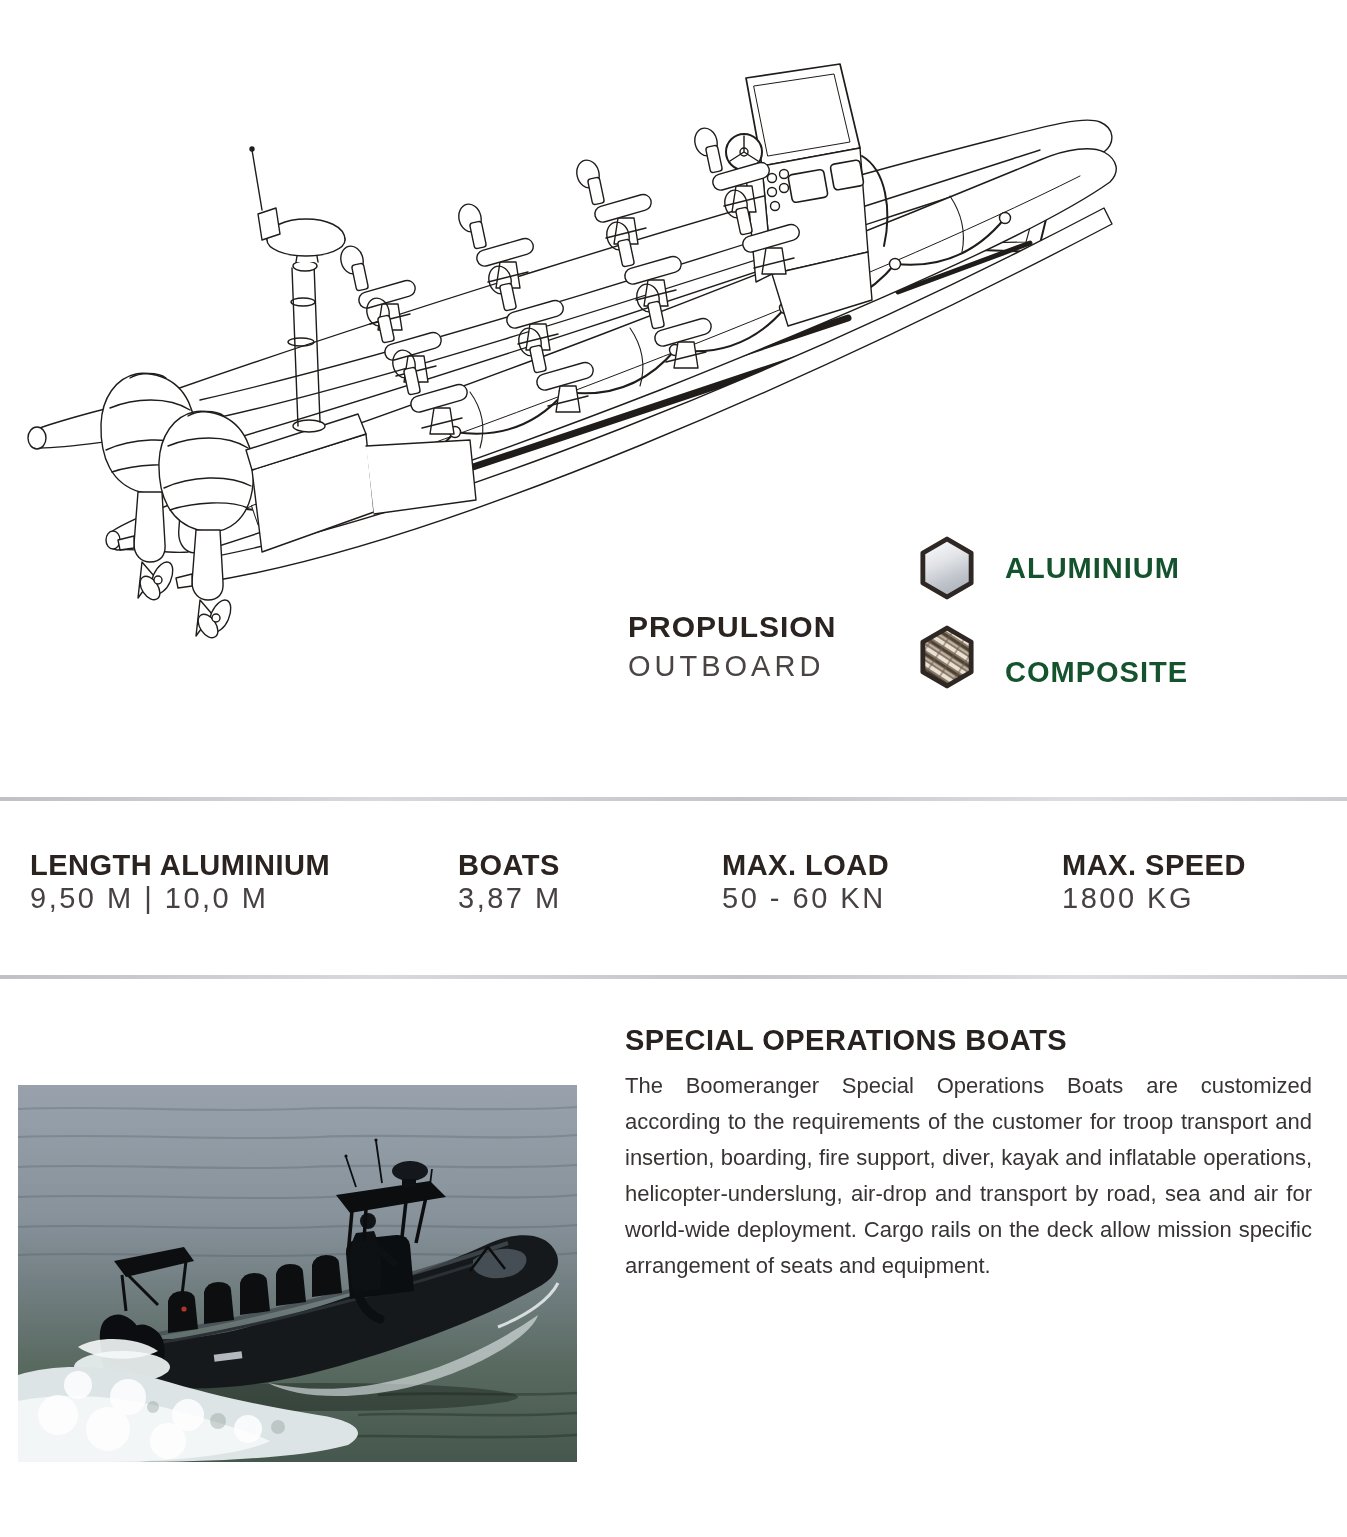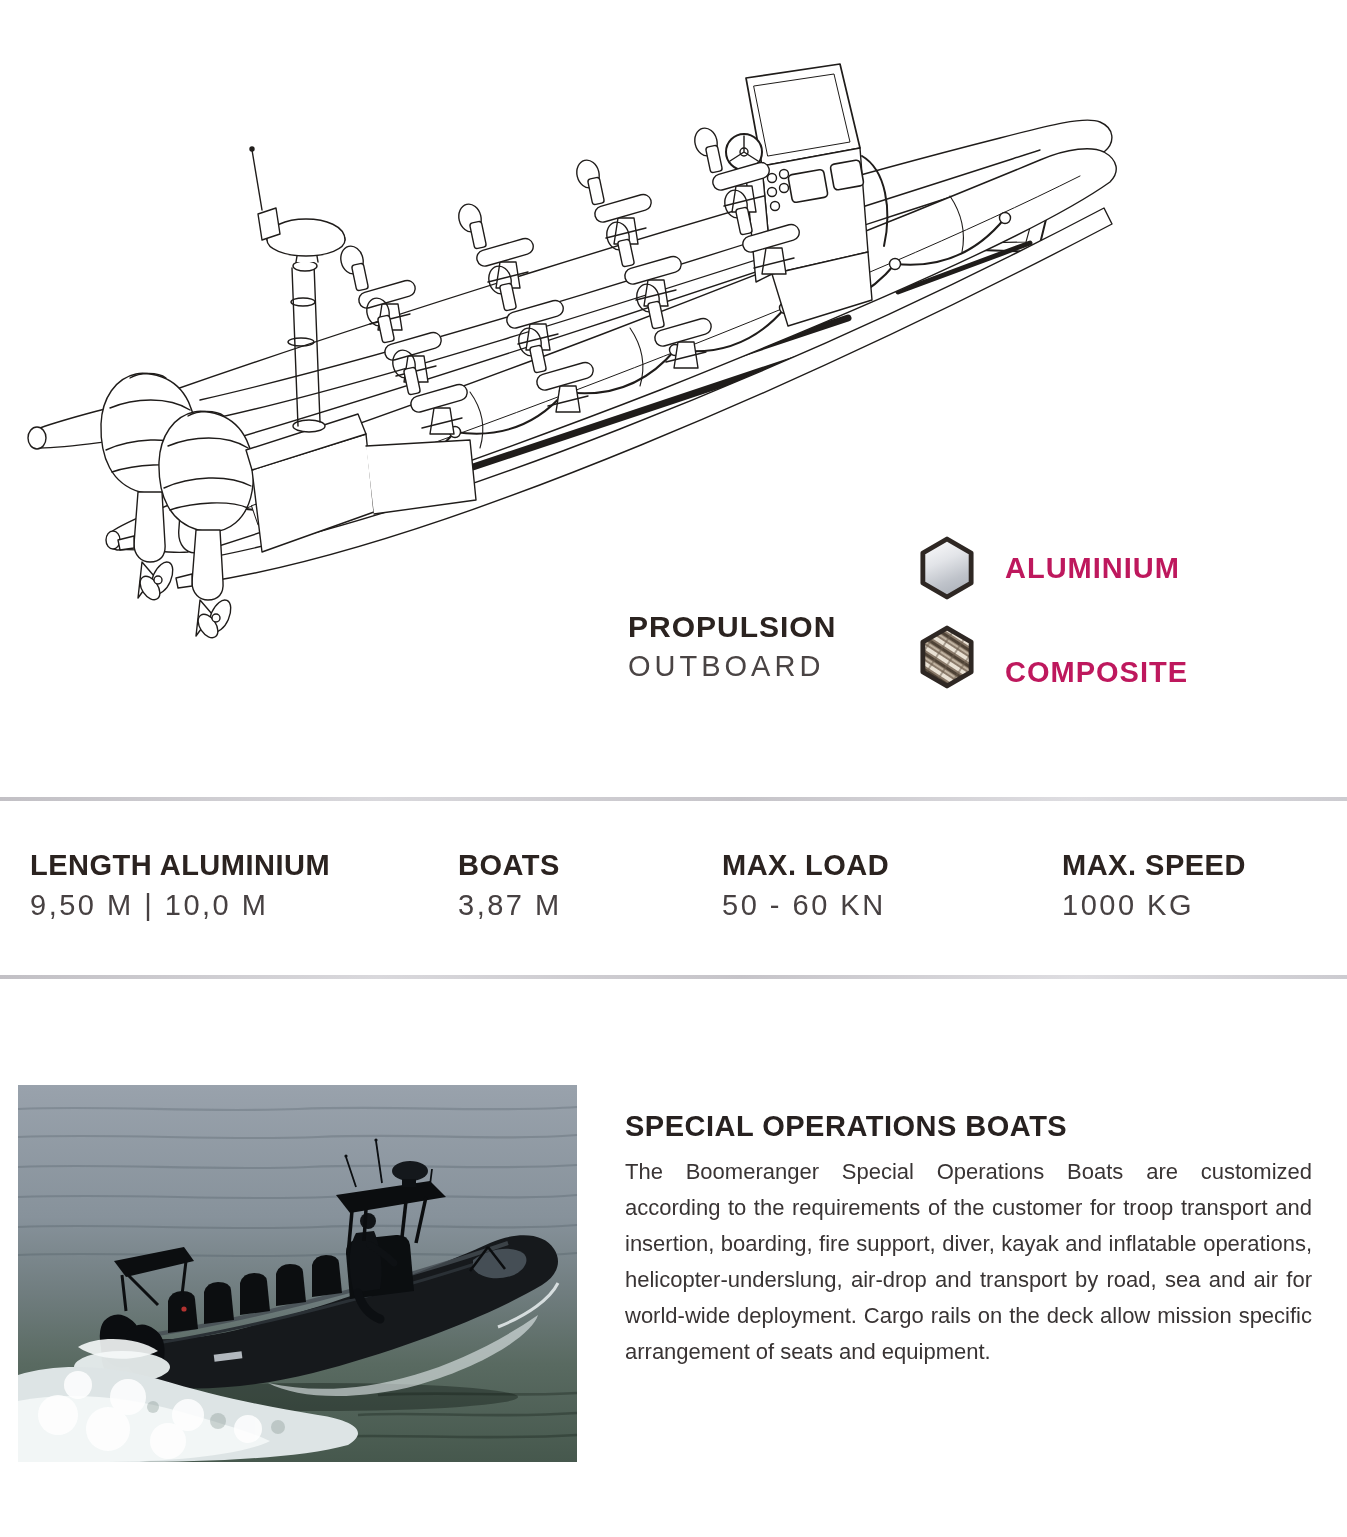--- a/index.html
+++ b/index.html
@@ -6,31 +6,31 @@
   .page{position:relative;width:1347px;height:1537px;background:#fff;overflow:hidden;
         font-family:"Liberation Sans", sans-serif;color:#2b2320;}
   svg{display:block;}
   .hero-drawing{position:absolute;left:0;top:0;width:1347px;height:660px;}
   .propulsion{position:absolute;left:628px;top:610px;}
   .prop-label{font-size:30px;font-weight:800;letter-spacing:1px;color:#2b2320;}
   .prop-value{font-size:29px;font-weight:400;letter-spacing:4px;color:#4a4444;margin-top:6px;}
   .materials{position:absolute;left:919px;top:536px;}
   .material-row{display:flex;align-items:center;}
   .material-row + .material-row{margin-top:25px;align-items:flex-end;}
-  .material-label{margin-left:30px;font-size:29px;font-weight:800;letter-spacing:1px;color:#be185d;}
+  .material-label{margin-left:30px;font-size:29px;font-weight:800;letter-spacing:1px;color:#14532d;}
   .rule{position:absolute;left:0;width:1347px;height:4px;
         background:linear-gradient(to right,#c2c0c5,#d9d8dc 28%,#c6c4c9 55%,#dedde1 80%,#cccbd0);}
   .rule-top{top:797px;}
   .rule-bottom{top:975px;}
   .spec{position:absolute;top:849px;}
   .spec-label{font-size:29px;font-weight:800;letter-spacing:.5px;color:#2b2320;white-space:nowrap;}
-  .spec-value{font-size:29px;font-weight:400;letter-spacing:2.5px;color:#474142;margin-top:7px;white-space:nowrap;}
+  .spec-value{font-size:29px;font-weight:400;letter-spacing:2.5px;color:#474142;white-space:nowrap;}
   .spec-1{left:30px;} .spec-2{left:458px;} .spec-3{left:722px;} .spec-4{left:1062px;}
   .photo{position:absolute;left:18px;top:1085px;width:559px;height:377px;overflow:hidden;}
-  .about{position:absolute;left:625px;top:1110px;width:687px;}
+  .about{position:absolute;left:625px;top:1024px;width:687px;}
   .about-heading{font-size:29px;font-weight:800;letter-spacing:.5px;color:#272120;}
   .about-body{margin-top:11px;font-size:22px;line-height:36px;color:#393434;
               text-align:justify;text-justify:inter-word;}
 </style>
 </head>
 <body>
 
 <div class="page">
 
   <div class="hero-drawing">
@@ -232,21 +232,21 @@
   <div class="spec spec-2">
     <div class="spec-label">BOATS</div>
     <div class="spec-value">3,87 M</div>
   </div>
   <div class="spec spec-3">
     <div class="spec-label">MAX. LOAD</div>
     <div class="spec-value">50 - 60 KN</div>
   </div>
   <div class="spec spec-4">
     <div class="spec-label">MAX. SPEED</div>
-    <div class="spec-value">1000 KG</div>
+    <div class="spec-value">1800 KG</div>
   </div>
 
   <div class="photo">
     <svg width="559" height="377" viewBox="0 0 559 377">
       <defs>
         <linearGradient id="waterGrad" x1="0" y1="0" x2="0" y2="1">
           <stop offset="0" stop-color="#99a2ac"></stop>
           <stop offset="0.35" stop-color="#87929b"></stop>
           <stop offset="0.55" stop-color="#707d7f"></stop>
           <stop offset="0.74" stop-color="#596a61"></stop>

